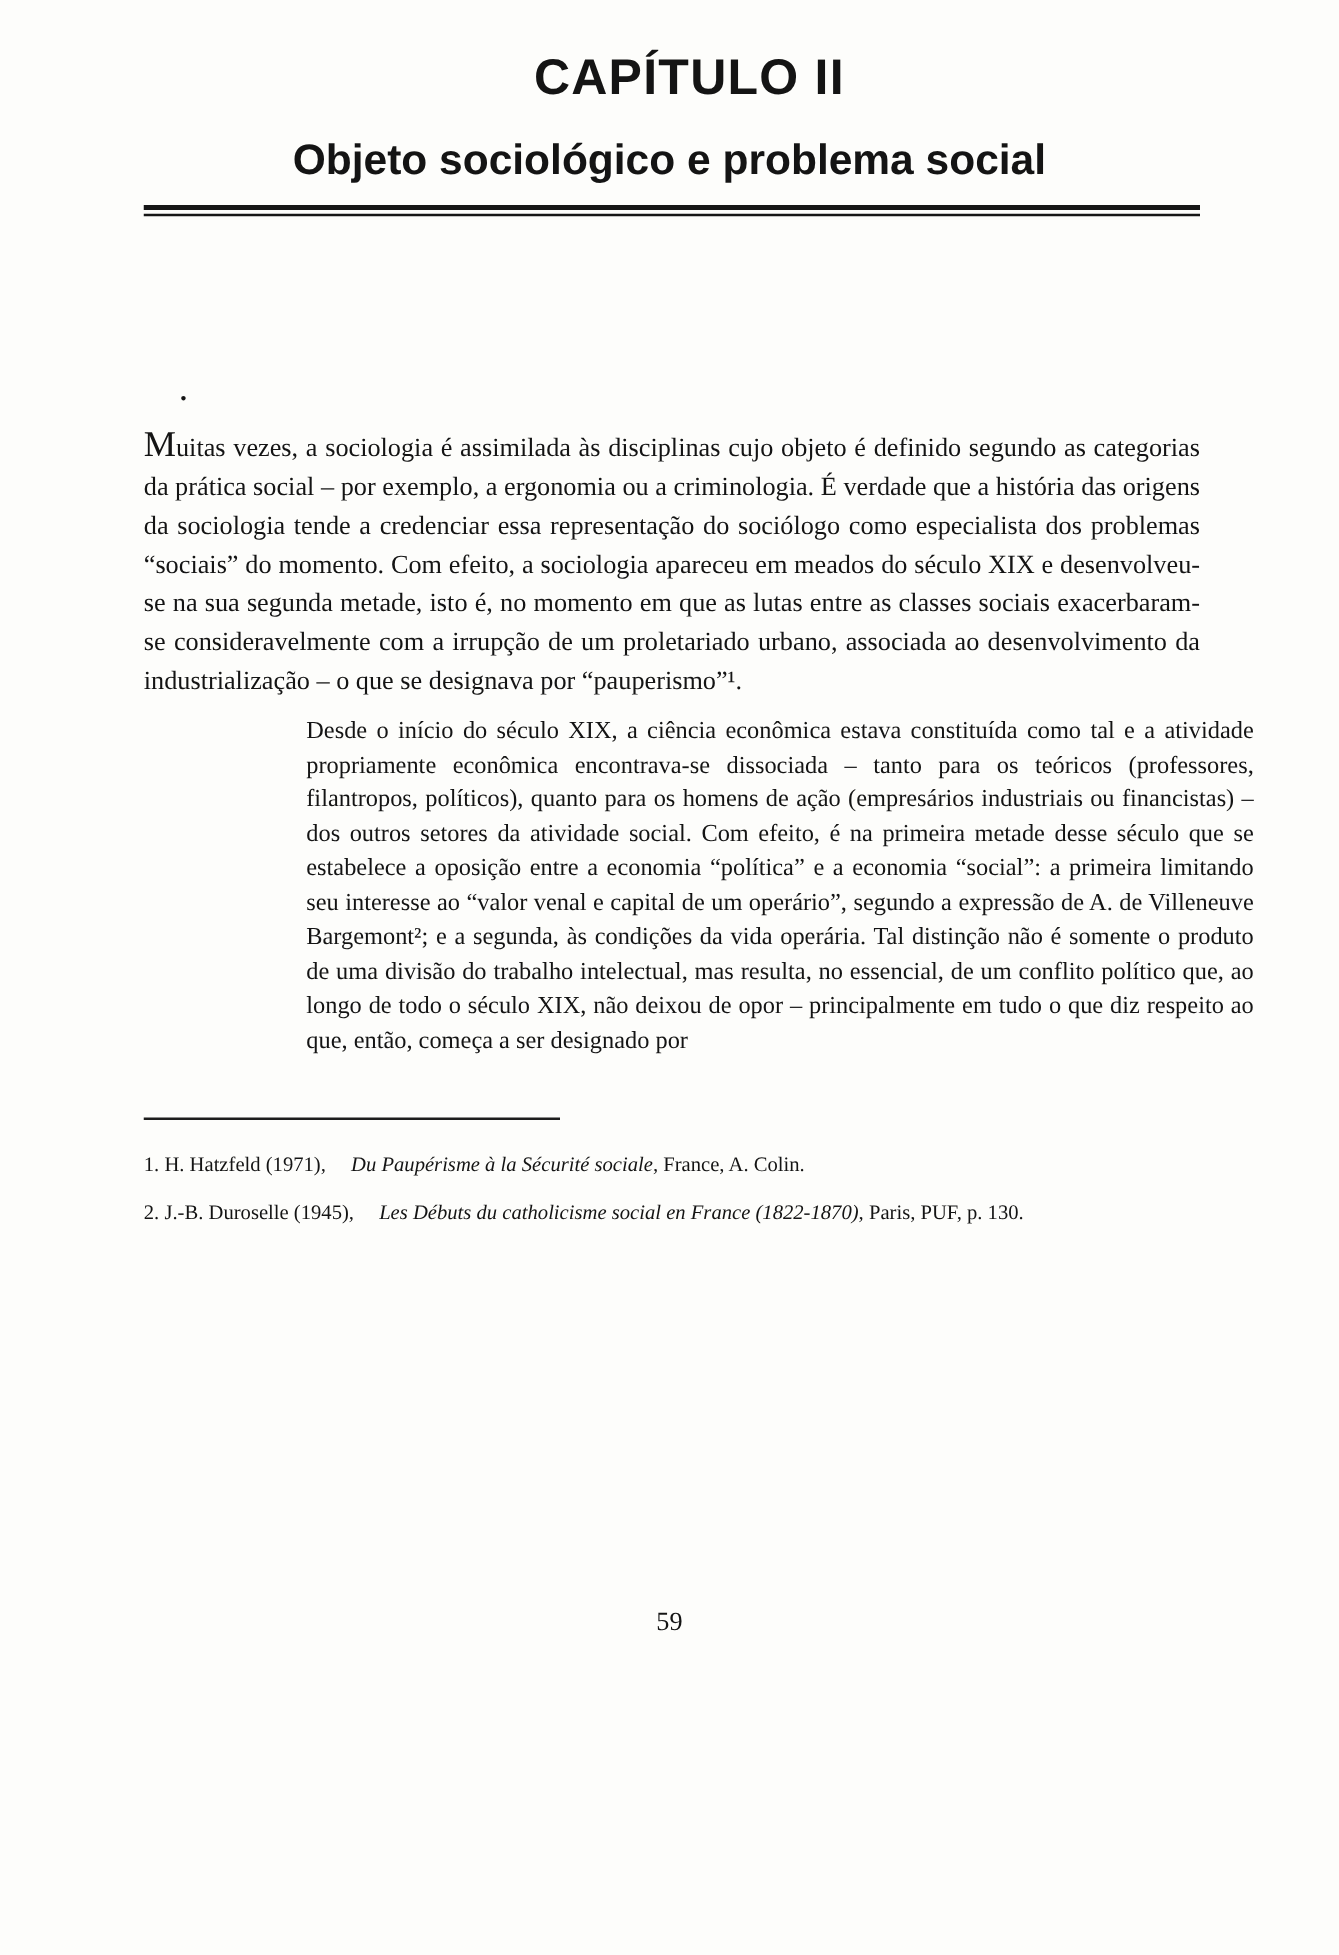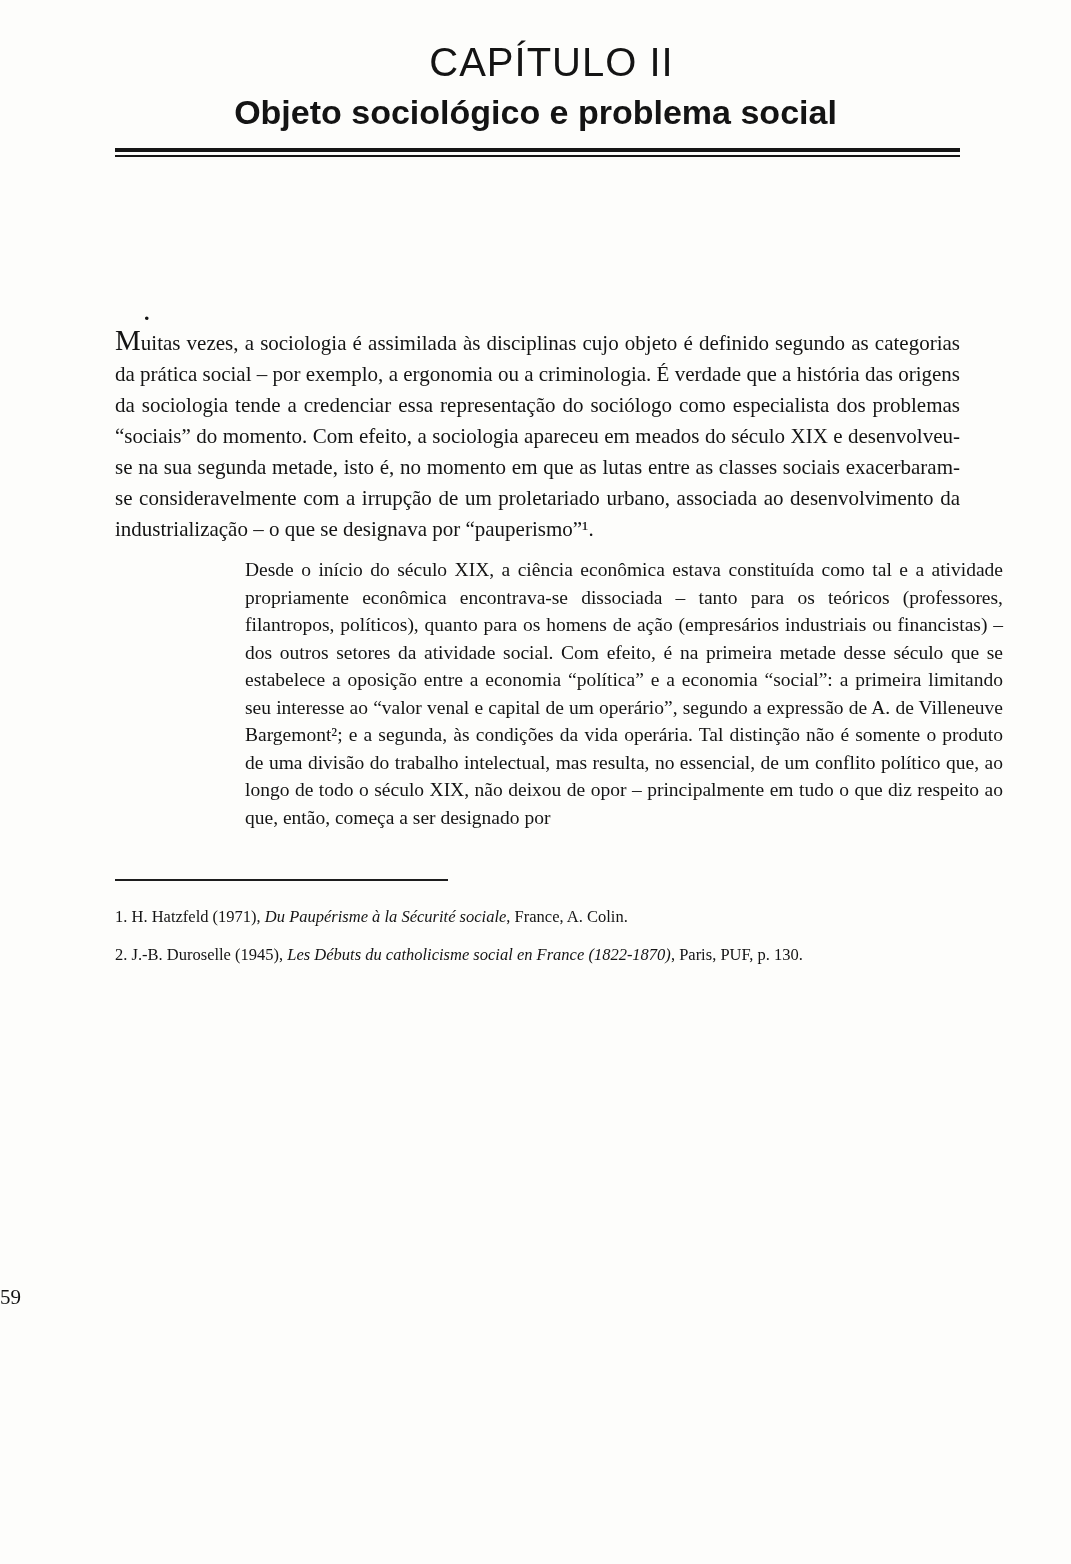--- a/index.html
+++ b/index.html
@@ -19,28 +19,28 @@
     box-sizing: border-box;
   }
   .header {
     text-align: center;
     padding-top: 40px;
   }
   .title {
     font-family: "Liberation Sans", sans-serif;
     font-size: 40px;
     letter-spacing: 1px;
-    font-weight: 400;
+    font-weight: 700;
     margin-left: 32px;
   }
   .subtitle {
     font-family: "Liberation Sans", sans-serif;
     font-weight: bold;
     font-size: 34px;
-    margin-top: 8px;
+    margin-top: 24px;
   }
   .byline {
     font-size: 23px;
     margin-top: 28px;
   }
   .double-rule {
     margin: 16px 111px 0 115px;
     height: 3px;
     border-top: 4px solid #161616;
     border-bottom: 2px solid #161616;
@@ -75,26 +75,28 @@
   .footnotes {
     margin: 24px 111px 0 115px;
     font-size: 16.5px;
     line-height: 1.4;
   }
   .footnote {
     margin-bottom: 15px;
   }
   .fn-title {
     font-style: italic;
+    margin-left: 16px;
   }
   .page-number {
     position: absolute;
     top: 1285px;
     left: 0;
     width: 100%;
+    text-align: center;
     font-size: 21px;
   }
 </style>
 </head>
 <body>
 
 <div class="page">
 
   <div class="header">
     <div class="title">CAPÍTULO II</div>

